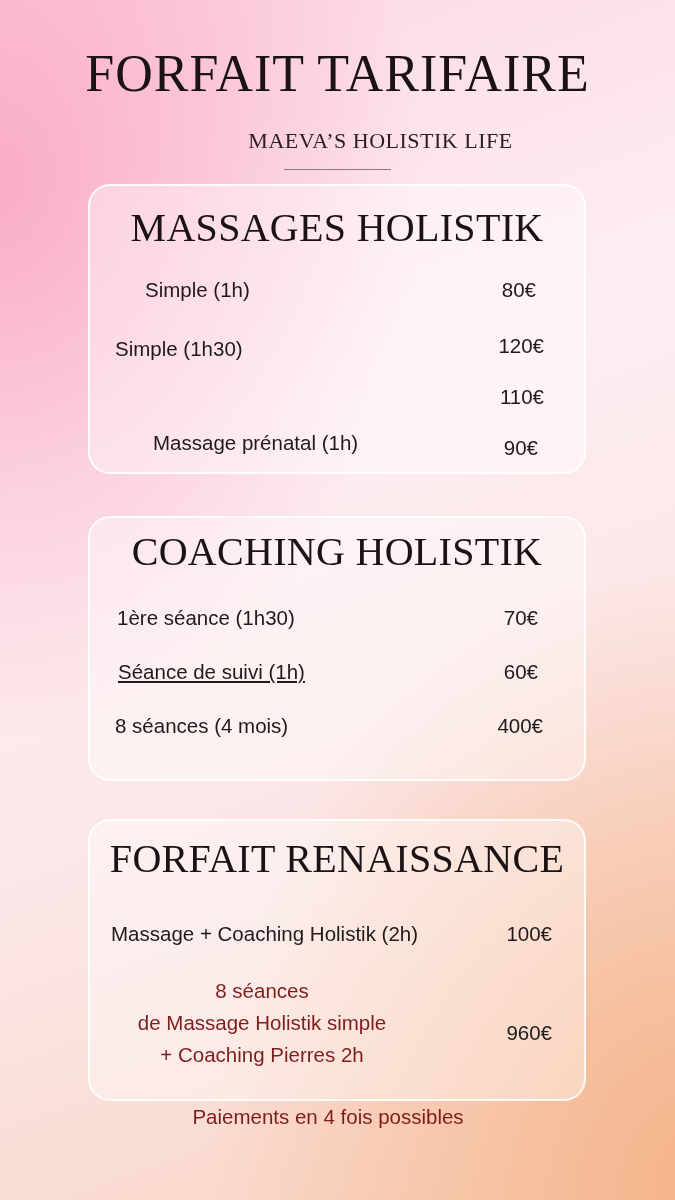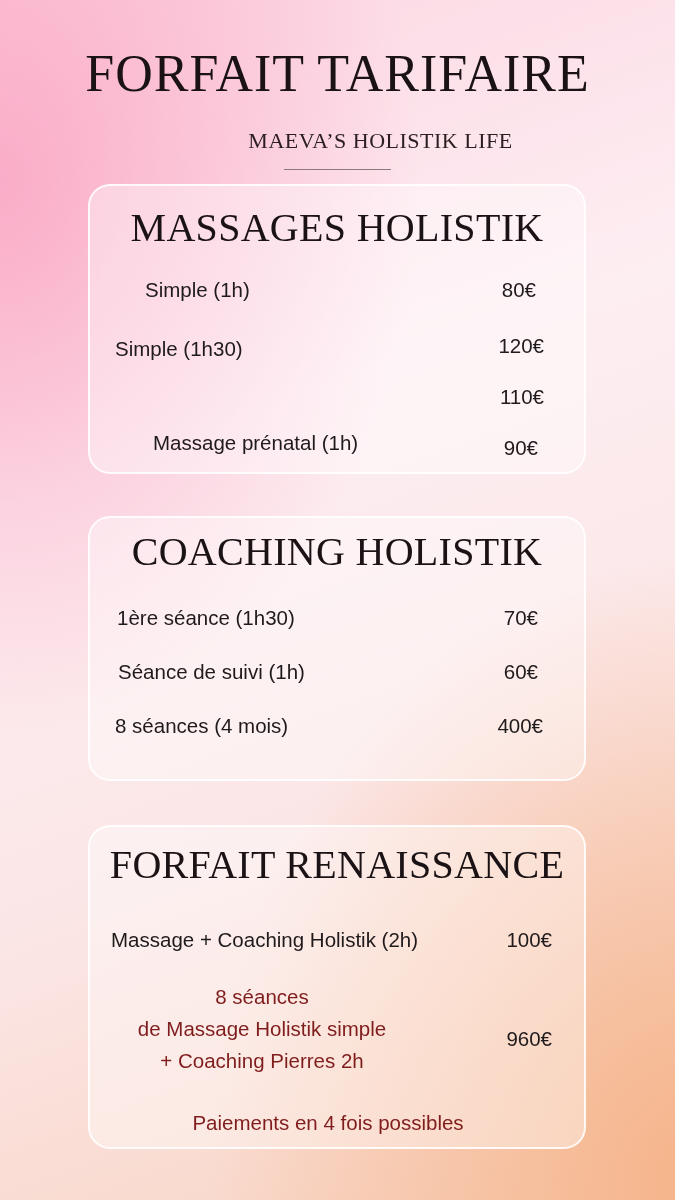--- a/index.html
+++ b/index.html
@@ -56,27 +56,27 @@
   <div class="row-price" style="right:40px; top:148px;">120€</div>
   <div class="row-price" style="right:40px; top:199px;">110€</div>
   <div class="row-label" style="left:19px; top:245px;margin-left:44px;">Massage prénatal (1h)</div>
   <div class="row-price" style="right:46px; top:250px;">90€</div>
 </div>
 
 <div class="card" style="top:516px; height:265px;">
   <div class="card-title serif" style="top:10px;">COACHING HOLISTIK</div>
   <div class="row-label" style="left:27px; top:88px;">1ère séance (1h30)</div>
   <div class="row-price" style="right:46px; top:88px;">70€</div>
-  <div class="row-label" style="left:28px; top:142px;">Séance de suivi (1h)</div>
+  <div class="row-label" style="left:28px; top:142px;text-decoration:underline;">Séance de suivi (1h)</div>
   <div class="row-price" style="right:46px; top:142px;">60€</div>
   <div class="row-label" style="left:25px; top:196px;">8 séances (4 mois)</div>
   <div class="row-price" style="right:41px; top:196px;">400€</div>
 </div>
 
-<div class="card" style="top:819px; height:324px;margin-top:6px;">
+<div class="card" style="top:819px; height:282px;">
   <div class="card-title serif" style="top:14px;">FORFAIT RENAISSANCE</div>
   <div class="row-label" style="left:21px; top:101px;">Massage + Coaching Holistik (2h)</div>
   <div class="row-price" style="right:32px; top:101px;">100€</div>
   <div class="center-text" style="left:22px; width:300px; top:154px;">
     <div>8 séances</div>
     <div>de Massage Holistik simple</div>
     <div>+ Coaching Pierres 2h</div>
   </div>
   <div class="row-price" style="right:32px; top:200px;">960€</div>
   <div class="center-text" style="left:0; width:476px; top:280px;">Paiements en 4 fois possibles</div>

